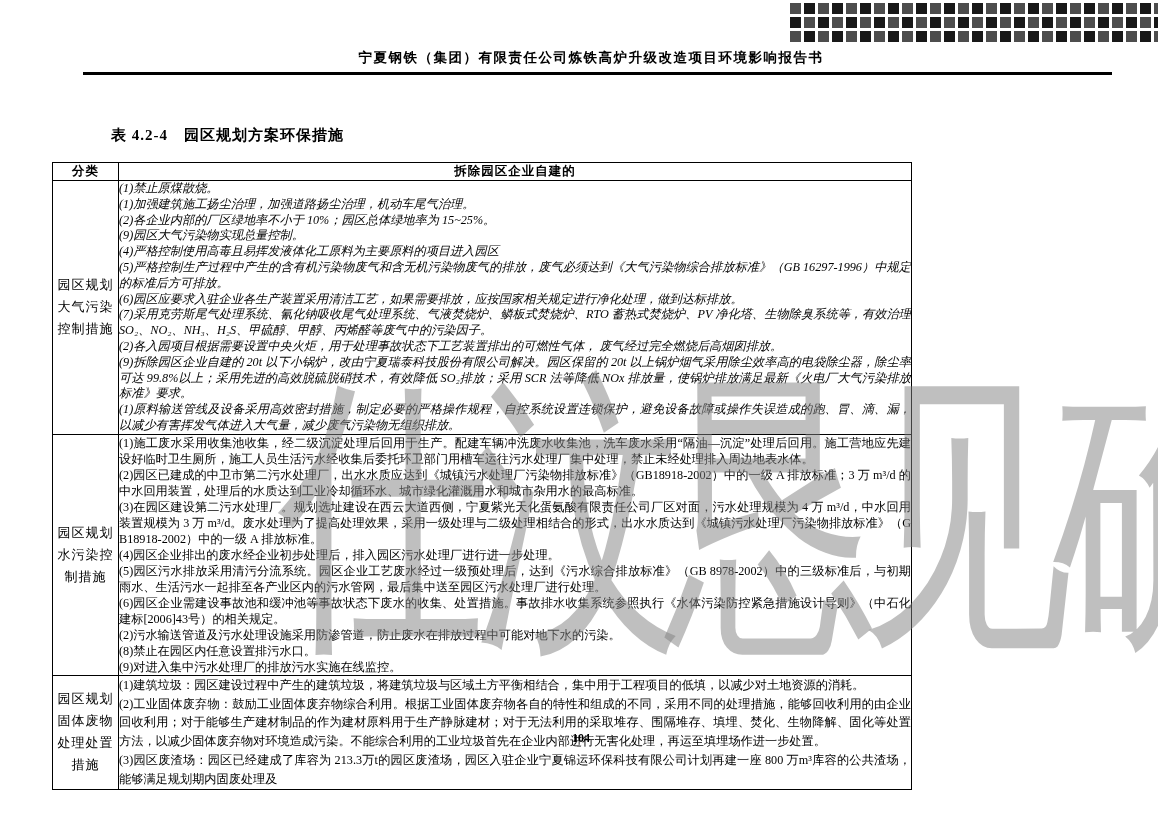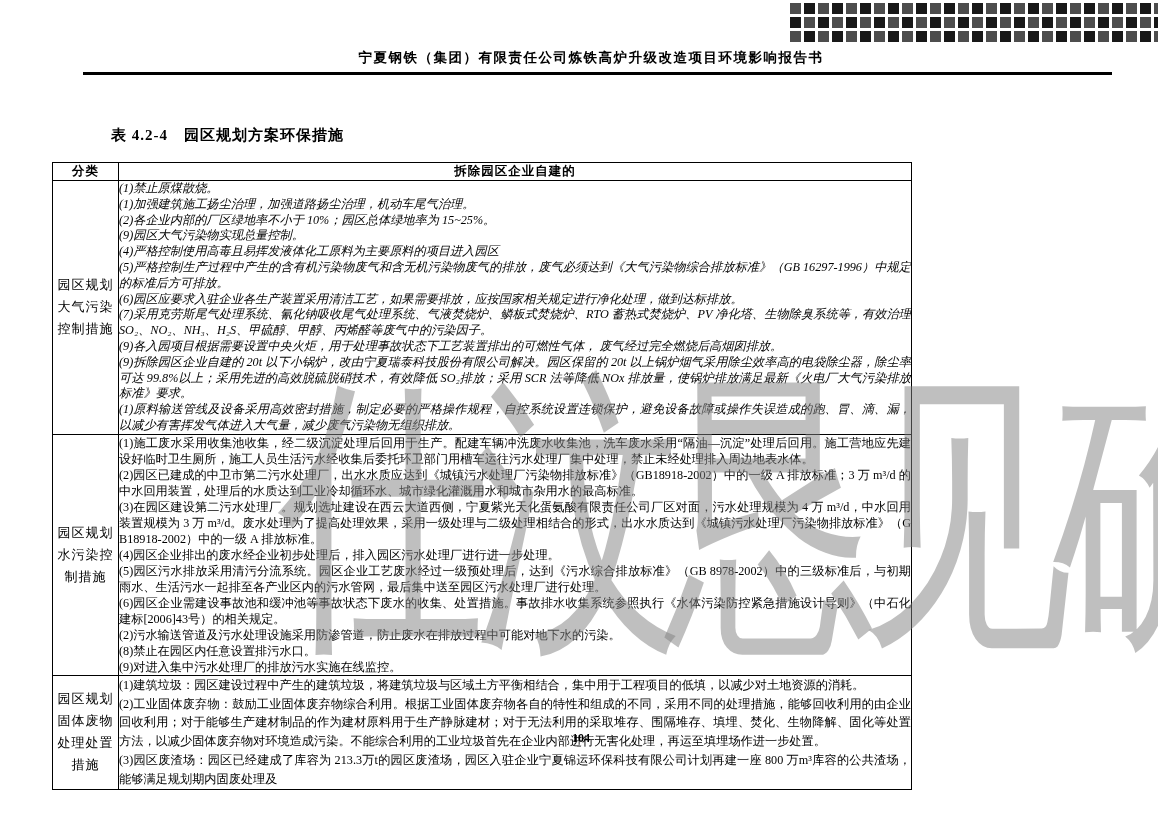--- a/index.html
+++ b/index.html
@@ -114,21 +114,21 @@
         <td class="cat">园区规划大气污染控制措施</td>
         <td class="measures-cell">
           <p>(1)禁止原煤散烧。</p>
           <p>(1)加强建筑施工扬尘治理，加强道路扬尘治理，机动车尾气治理。</p>
           <p>(2)各企业内部的厂区绿地率不小于 10%；园区总体绿地率为 15~25%。</p>
           <p>(9)园区大气污染物实现总量控制。</p>
           <p>(4)严格控制使用高毒且易挥发液体化工原料为主要原料的项目进入园区</p>
           <p>(5)严格控制生产过程中产生的含有机污染物废气和含无机污染物废气的排放，废气必须达到《大气污染物综合排放标准》（GB 16297-1996）中规定的标准后方可排放。</p>
           <p>(6)园区应要求入驻企业各生产装置采用清洁工艺，如果需要排放，应按国家相关规定进行净化处理，做到达标排放。</p>
           <p>(7)采用克劳斯尾气处理系统、氰化钠吸收尾气处理系统、气液焚烧炉、鳞板式焚烧炉、RTO 蓄热式焚烧炉、PV 净化塔、生物除臭系统等，有效治理 SO₂、NO₂、NH₃、H₂S、甲硫醇、甲醇、丙烯醛等废气中的污染因子。</p>
-          <p>(9)各入园项目根据需要设置中央火炬，用于处理事故状态下工艺装置排出的可燃性气体， 废气经过完全燃烧后高烟囱排放。</p>
+          <p>(2)各入园项目根据需要设置中央火炬，用于处理事故状态下工艺装置排出的可燃性气体， 废气经过完全燃烧后高烟囱排放。</p>
           <p>(9)拆除园区企业自建的 20t 以下小锅炉，改由宁夏瑞泰科技股份有限公司解决。园区保留的 20t 以上锅炉烟气采用除尘效率高的电袋除尘器，除尘率可达 99.8%以上；采用先进的高效脱硫脱硝技术，有效降低 SO₂排放；采用 SCR 法等降低 NOx 排放量，使锅炉排放满足最新《火电厂大气污染排放标准》要求。</p>
           <p>(1)原料输送管线及设备采用高效密封措施，制定必要的严格操作规程，自控系统设置连锁保护，避免设备故障或操作失误造成的跑、冒、滴、漏，以减少有害挥发气体进入大气量，减少废气污染物无组织排放。</p>
         </td>
       </tr>
       <tr class="row-water">
         <td class="cat">园区规划水污染控制措施</td>
         <td class="measures-cell">
           <p>(1)施工废水采用收集池收集，经二级沉淀处理后回用于生产。配建车辆冲洗废水收集池，洗车废水采用“隔油—沉淀”处理后回用。施工营地应先建设好临时卫生厕所，施工人员生活污水经收集后委托环卫部门用槽车运往污水处理厂集中处理，禁止未经处理排入周边地表水体。</p>
           <p>(2)园区已建成的中卫市第二污水处理厂，出水水质应达到《城镇污水处理厂污染物排放标准》（GB18918-2002）中的一级 A 排放标准；3 万 m³/d 的中水回用装置，处理后的水质达到工业冷却循环水、城市绿化灌溉用水和城市杂用水的最高标准。</p>
           <p>(3)在园区建设第二污水处理厂。规划选址建设在西云大道西侧，宁夏紫光天化蛋氨酸有限责任公司厂区对面，污水处理规模为 4 万 m³/d，中水回用装置规模为 3 万 m³/d。废水处理为了提高处理效果，采用一级处理与二级处理相结合的形式，出水水质达到《城镇污水处理厂污染物排放标准》（GB18918-2002）中的一级 A 排放标准。</p>

